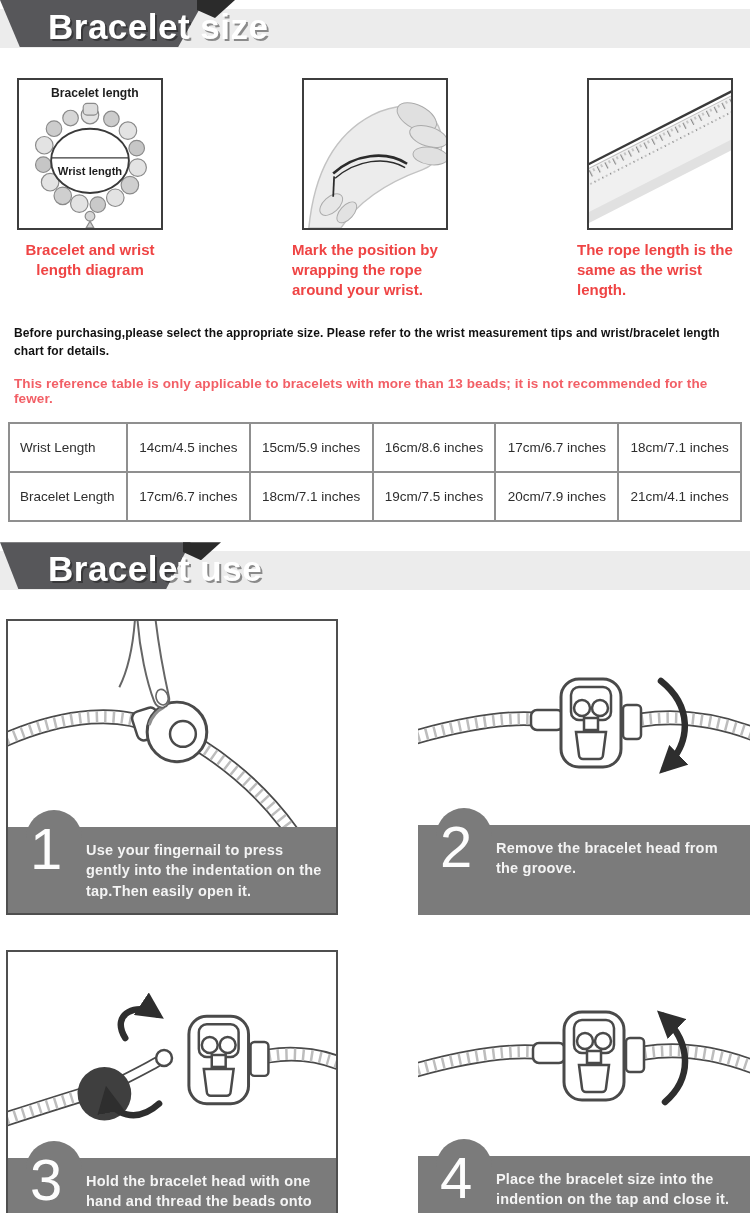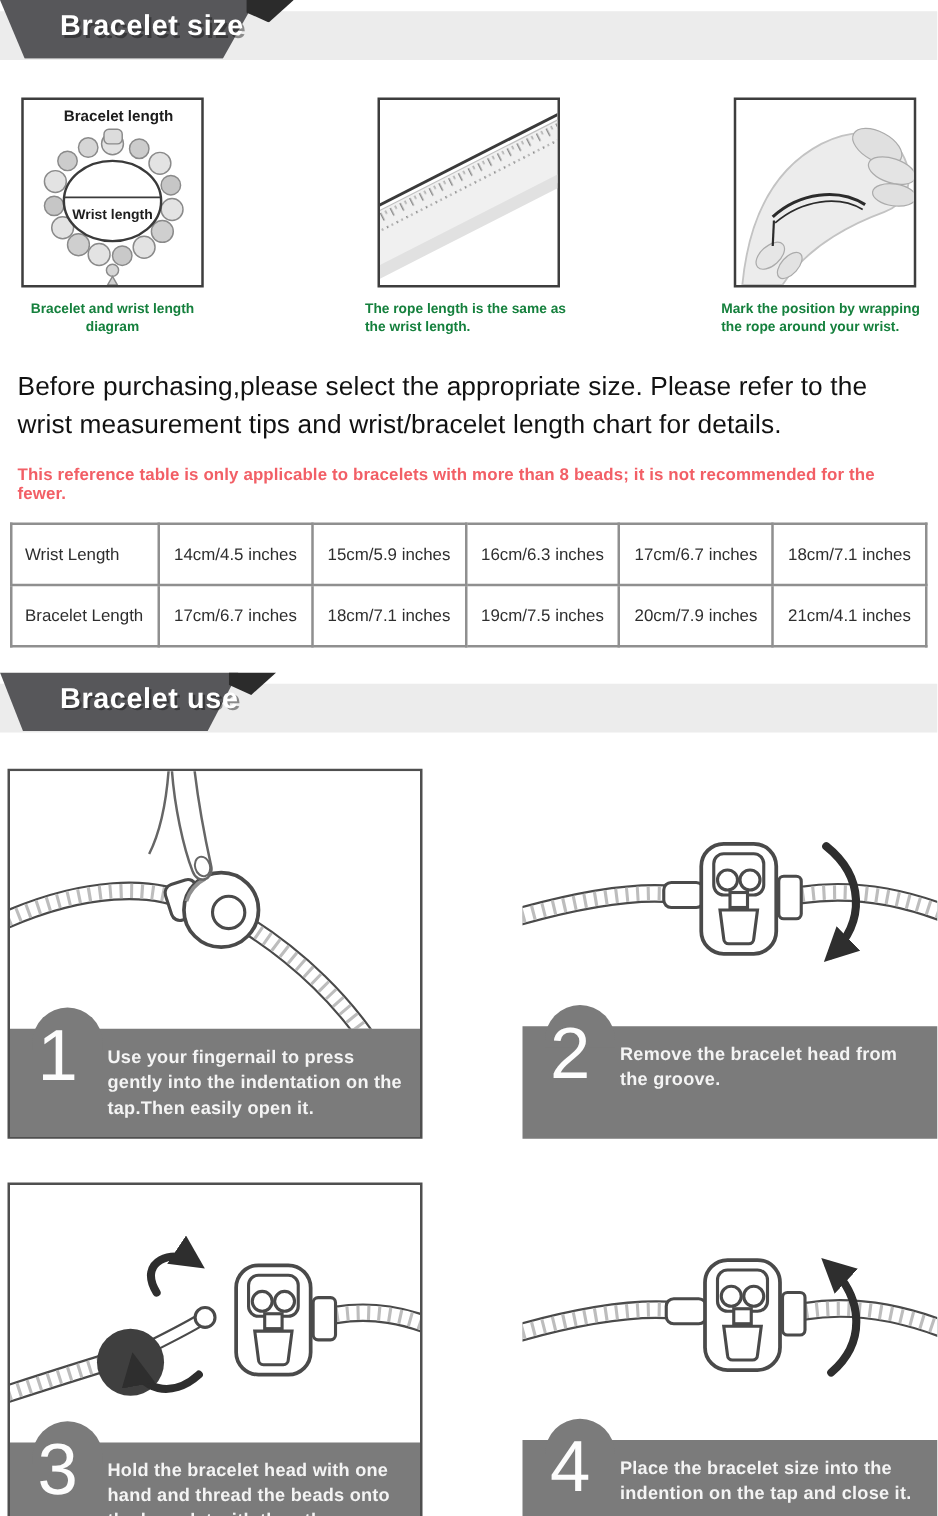--- a/index.html
+++ b/index.html
@@ -16,44 +16,44 @@
     position: absolute; top: 0; left: 0; width: 220px; height: 47px;
     background: #57575a;
     clip-path: polygon(0 0, 93% 0, 81% 100%, 9% 100%);
   }
   .ribbon-fold {
     position: absolute; top: 0; left: 197px; width: 40px; height: 18px;
     background: #2b2b2b; clip-path: polygon(0 0, 95% 0, 45% 100%, 0 55%);
   }
   .ribbon-label {
     position: absolute; top: 7px; left: 48px; color: #fff;
-    font-size: 23px; font-weight: 700; letter-spacing: .5px;
+    font-size: 35px; font-weight: 700; letter-spacing: .5px;
     text-shadow: 2px 2px 0 rgba(20,20,20,.45);
     white-space: nowrap;
   }
 
   
   .figures { display: flex; justify-content: space-between; padding: 28px 5px 0 5px; }
   .figure { width: 170px; display: flex; flex-direction: column; align-items: center; }
   .figure-box {
     width: 146px; height: 152px; border: 2px solid #3d3d3d; background: #fff;
     display: flex; align-items: center; justify-content: center; overflow: hidden;
   }
   .figure-box.no-pad { padding: 0; }
   .figure-caption {
-    margin-top: 10px; font-size: 11px; font-weight: 700; line-height: 1.32; color: #15803d;
+    margin-top: 10px; font-size: 15px; font-weight: 700; line-height: 1.32; color: #ef4444;
     width: 170px;
   }
   .cap-center { text-align: center; }
   .cap-left { text-align: left; padding-left: 2px; }
   .rope-vert { width: 4px; height: 140px; background: #3a3a3a; border-radius: 2px; }
 
   
   .note-bold {
-    padding: 26px 22px 0 14px; font-size: 21px; font-weight: 400;
+    padding: 26px 22px 0 14px; font-size: 12px; font-weight: 700;
     line-height: 1.45; color: #111; letter-spacing: .1px;
   }
   .note-warning {
     padding: 16px 14px 0 14px; font-size: 13.5px; font-weight: 700;
     color: #f25f66; letter-spacing: .1px;
   }
 
   
   .size-table-wrap { padding: 16px 8px 0 8px; }
   table.size-table { width: 100%; border-collapse: collapse; }
@@ -156,67 +156,67 @@
         <text x="73" y="98" text-anchor="middle" font-size="11.5" font-weight="bold" fill="#1d1d1d">Wrist length</text>
       </svg>
     </div>
     <div class="figure-caption cap-center">Bracelet and wrist length diagram</div>
   </div>
 
 
   <div class="figure">
     <div class="figure-box no-pad">
       <svg width="142" height="148" viewBox="0 0 146 152">
+        <path d="M5 152 C 10 100 28 58 70 36 C 104 19 132 28 140 52 C 146 70 138 86 122 92 C 100 100 60 118 38 152 Z" fill="#ececec" stroke="#c3c3c3" stroke-width="1.5"></path>
+        <ellipse cx="116" cy="38" rx="22" ry="12" transform="rotate(28 116 38)" fill="#e0e0e0" stroke="#ababab"></ellipse>
+        <ellipse cx="128" cy="58" rx="20" ry="10" transform="rotate(18 128 58)" fill="#e4e4e4" stroke="#ababab"></ellipse>
+        <ellipse cx="130" cy="78" rx="18" ry="9" transform="rotate(8 130 78)" fill="#e0e0e0" stroke="#ababab"></ellipse>
+        <path d="M30 96 C 52 76 84 72 106 86" fill="none" stroke="#2b2b2b" stroke-width="2.6"></path>
+        <path d="M32 101 C 54 82 84 78 104 90" fill="none" stroke="#2b2b2b" stroke-width="1.4"></path>
+        <ellipse cx="28" cy="128" rx="14" ry="8" transform="rotate(-42 28 128)" fill="#e6e6e6" stroke="#ababab"></ellipse>
+        <ellipse cx="44" cy="136" rx="13" ry="7" transform="rotate(-48 44 136)" fill="#e2e2e2" stroke="#ababab"></ellipse>
+        <path d="M31 99 L 30 120" fill="none" stroke="#2b2b2b" stroke-width="1.8"></path>
+      </svg>
+    </div>
+    <div class="figure-caption cap-left">Mark the position by wrapping the rope around your wrist.</div>
+  </div>
+
+  <div class="figure">
+    <div class="figure-box no-pad">
+      <svg width="142" height="148" viewBox="0 0 146 152">
         <defs>
           <pattern id="ticks" width="9" height="14" patternUnits="userSpaceOnUse">
             <line x1="0.5" y1="0" x2="0.5" y2="9" stroke="#8a8a8a" stroke-width="1.4"></line>
             <line x1="5" y1="0" x2="5" y2="5" stroke="#9a9a9a" stroke-width="1"></line>
           </pattern>
         </defs>
         <g transform="rotate(-27 73 76)">
           <line x1="-30" y1="52" x2="185" y2="52" stroke="#3a3a3a" stroke-width="2.4"></line>
           <rect x="-30" y="56" width="215" height="46" fill="#f0f0f0" stroke="#c0c0c0" stroke-width="1"></rect>
           <rect x="-30" y="58" width="215" height="14" fill="url(#ticks)"></rect>
           <rect x="-30" y="96" width="215" height="10" fill="#e1e1e1"></rect>
         </g>
       </svg>
     </div>
     <div class="figure-caption cap-left">The rope length is the same as the wrist length.</div>
   </div>
 
-  <div class="figure">
-    <div class="figure-box no-pad">
-      <svg width="142" height="148" viewBox="0 0 146 152">
-        <path d="M5 152 C 10 100 28 58 70 36 C 104 19 132 28 140 52 C 146 70 138 86 122 92 C 100 100 60 118 38 152 Z" fill="#ececec" stroke="#c3c3c3" stroke-width="1.5"></path>
-        <ellipse cx="116" cy="38" rx="22" ry="12" transform="rotate(28 116 38)" fill="#e0e0e0" stroke="#ababab"></ellipse>
-        <ellipse cx="128" cy="58" rx="20" ry="10" transform="rotate(18 128 58)" fill="#e4e4e4" stroke="#ababab"></ellipse>
-        <ellipse cx="130" cy="78" rx="18" ry="9" transform="rotate(8 130 78)" fill="#e0e0e0" stroke="#ababab"></ellipse>
-        <path d="M30 96 C 52 76 84 72 106 86" fill="none" stroke="#2b2b2b" stroke-width="2.6"></path>
-        <path d="M32 101 C 54 82 84 78 104 90" fill="none" stroke="#2b2b2b" stroke-width="1.4"></path>
-        <ellipse cx="28" cy="128" rx="14" ry="8" transform="rotate(-42 28 128)" fill="#e6e6e6" stroke="#ababab"></ellipse>
-        <ellipse cx="44" cy="136" rx="13" ry="7" transform="rotate(-48 44 136)" fill="#e2e2e2" stroke="#ababab"></ellipse>
-        <path d="M31 99 L 30 120" fill="none" stroke="#2b2b2b" stroke-width="1.8"></path>
-      </svg>
-    </div>
-    <div class="figure-caption cap-left">Mark the position by wrapping the rope around your wrist.</div>
-  </div>
-
 </div>
 
 <p class="note-bold">Before purchasing,please select the appropriate size. Please refer to the wrist measurement tips and wrist/bracelet length chart for details.</p>
-<p class="note-warning">This reference table is only applicable to bracelets with more than 8 beads; it is not recommended for the fewer.</p>
+<p class="note-warning">This reference table is only applicable to bracelets with more than 13 beads; it is not recommended for the fewer.</p>
 
 <div class="size-table-wrap">
   <table class="size-table">
     <tbody>
       <tr>
         <td class="rowhead">Wrist Length</td>
         <td>14cm/4.5 inches</td>
         <td>15cm/5.9 inches</td>
-        <td>16cm/6.3 inches</td>
+        <td>16cm/8.6 inches</td>
         <td>17cm/6.7 inches</td>
         <td>18cm/7.1 inches</td>
       </tr>
       <tr>
         <td class="rowhead">Bracelet Length</td>
         <td>17cm/6.7 inches</td>
         <td>18cm/7.1 inches</td>
         <td>19cm/7.5 inches</td>
         <td>20cm/7.9 inches</td>
         <td>21cm/4.1 inches</td>

